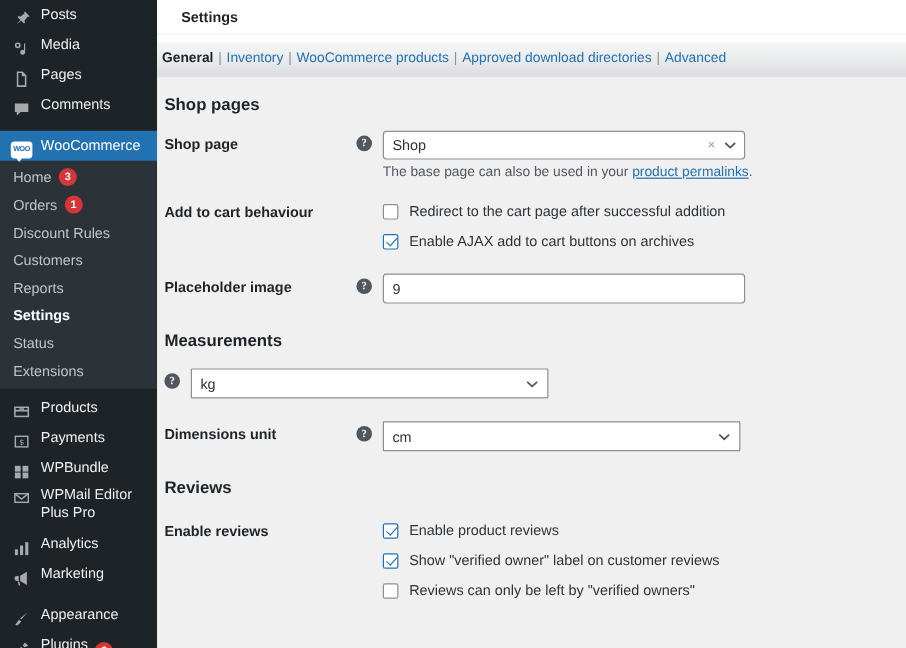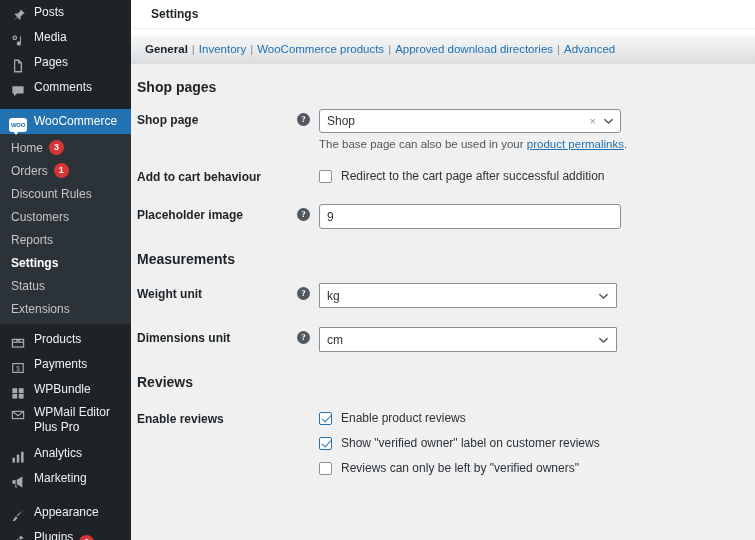--- a/index.html
+++ b/index.html
@@ -121,21 +121,21 @@
   #page-header .title {
     font-size: 12px; font-weight: bold; color: #1d2327;
   }
   #header-spacer { height: 6px; background: #fff; }
 
   #tabs {
     height: 29px;
     background: linear-gradient(to bottom, #f6f7f7 0%, #e9eaeb 55%, #dcdddf 100%);
     border-bottom: 1px solid #dcdcde;
     display: flex; align-items: center;
-    padding-left: 14px;
+    padding-left: 4px;
     font-size: 11.5px;
   }
   #tabs .tab { color: #2271b1; cursor: pointer; }
   #tabs .tab.active { color: #1d2327; font-weight: bold; }
   #tabs .sep { color: #8c8f94; margin: 0 4px; }
 
   #content { padding: 0 0 0 6px; }
 
   .section-title {
     font-size: 14px; font-weight: bold; color: #1d2327;
@@ -448,39 +448,42 @@
       </div>
 
       <div class="row" style="margin-top:16px;">
         <div class="row-label">Add to cart behaviour</div>
         <div class="row-help"></div>
         <div class="row-field rows-stack">
           <div class="cb-row">
             <span class="cb"></span>
             <span class="cb-label">Redirect to the cart page after successful addition</span>
           </div>
+          <div class="cb-row">
+            <span class="cb checked"></span>
+            <span class="cb-label">Enable AJAX add to cart buttons on archives</span>
+          </div>
         </div>
       </div>
 
       <div class="row" style="margin-top:20px;">
         <div class="row-label">Placeholder image</div>
         <div class="row-help">
           <span class="help-icon">?</span>
         </div>
         <div class="row-field">
           <div class="fld-text">
             <span>9</span>
           </div>
         </div>
       </div>
 
       <div class="section-title sec-meas">Measurements</div>
 
       <div class="row" style="margin-top:16px;">
-        <div class="row-label">Weight unit</div>
         <div class="row-help">
           <span class="help-icon">?</span>
         </div>
         <div class="row-field">
           <div class="fld-select">
             <span class="val">kg</span>
             <span class="chev">
               <svg width="11" height="8" viewBox="0 0 12 8" fill="none" stroke="#50575e" stroke-width="1.6">
                   <polyline points="1.5,2 6,6.2 10.5,2"></polyline>
                 </svg>

